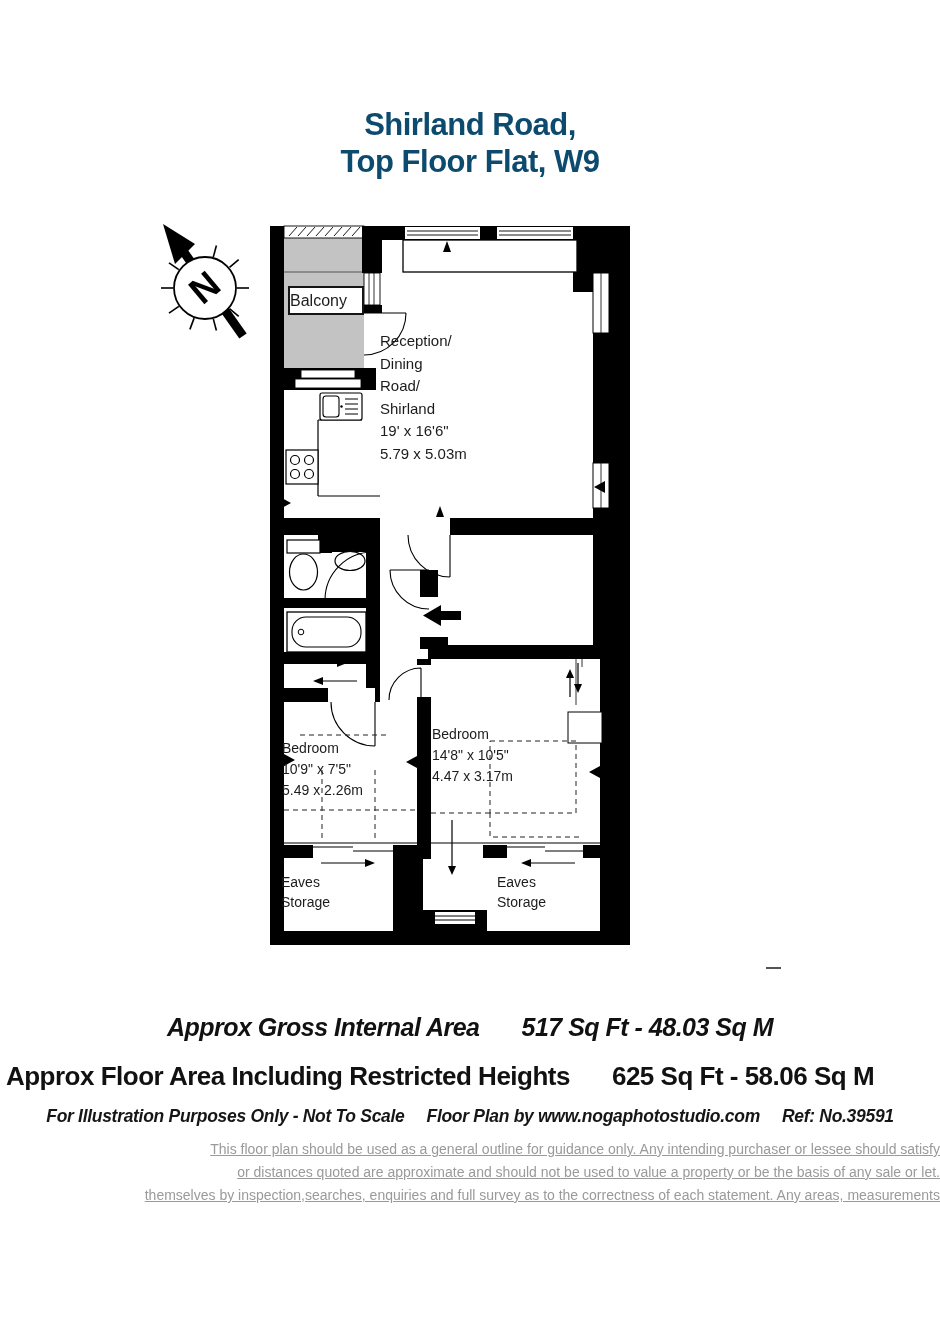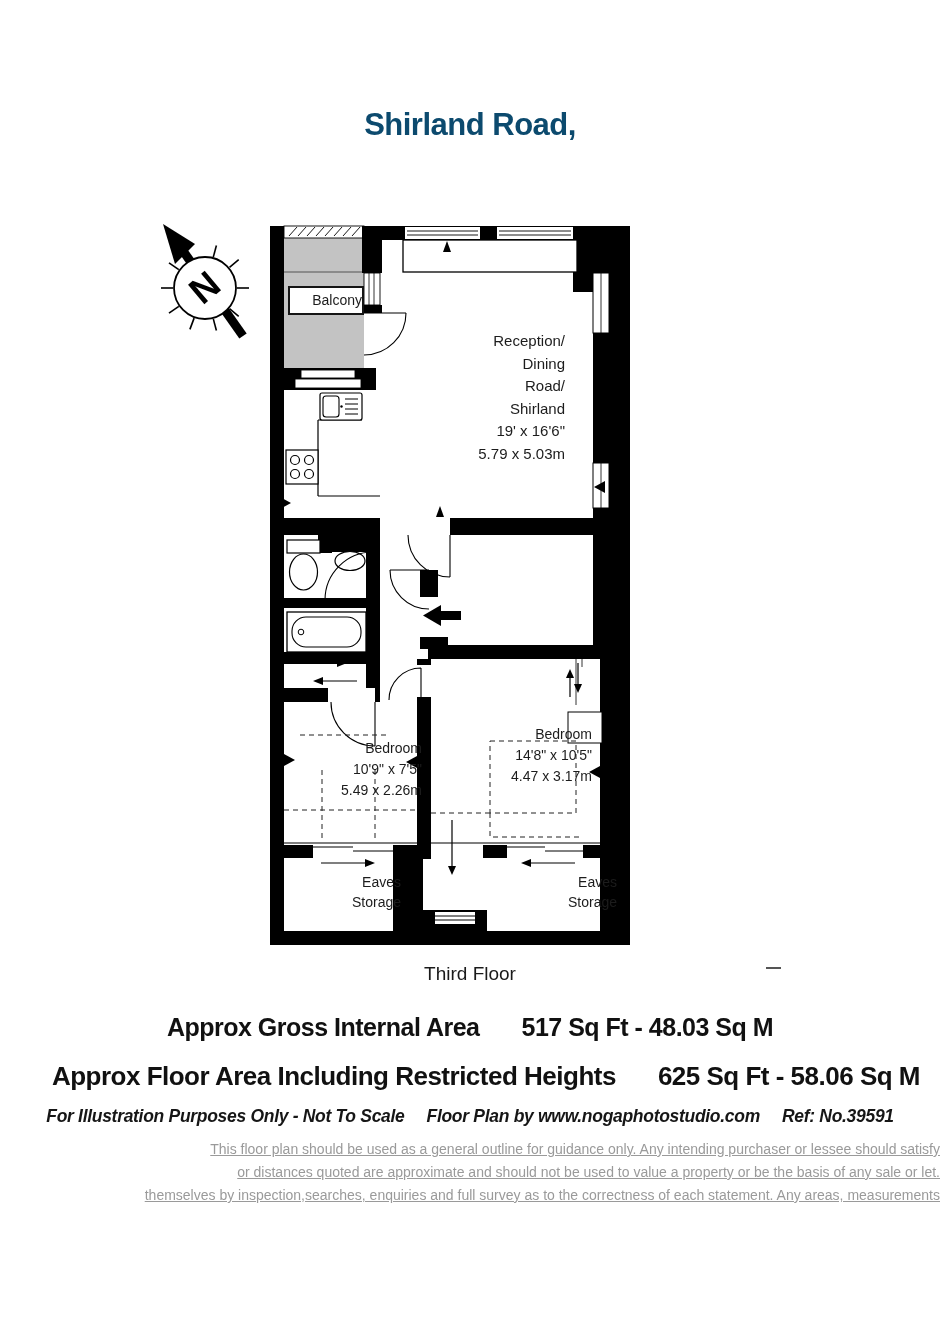--- a/index.html
+++ b/index.html
@@ -13,61 +13,62 @@
     font-family:"Liberation Sans", sans-serif;color:#111;
   }
   .title{
     position:absolute;left:0;top:106px;width:940px;text-align:center;
     font-size:31px;font-weight:bold;letter-spacing:-0.5px;line-height:37px;color:#0c4a6e;
   }
   .compass{position:absolute;left:145px;top:216px;}
   .plan{position:absolute;left:265px;top:220px;width:390px;height:730px;}
   .plan svg{position:absolute;left:0;top:0;}
   .balcony-fill{fill:var(--balcony);}
-  .plan-label{position:absolute;text-align:right;color:#1c1c1c;}
+  .plan-label{position:absolute;text-align:left;color:#1c1c1c;}
   .balcony-box{
     position:absolute;left:23px;top:66px;width:72px;height:25px;background:#fff;
-    border:2px solid #151515;font-size:14px;line-height:25px;text-align:right;color:#1c1c1c;
+    border:2px solid #151515;font-size:16px;line-height:25px;text-align:left;color:#1c1c1c;
   }
   .reception-label{left:115px;top:110px;width:185px;font-size:15px;line-height:22.5px;}
   .bedroom-left-label{left:17px;top:518px;width:140px;font-size:14px;line-height:21px;}
   .bedroom-right-label{left:167px;top:504px;width:160px;font-size:14px;line-height:21px;}
   .eaves-left-label{left:16px;top:652px;width:120px;font-size:14px;line-height:20px;}
   .eaves-right-label{left:232px;top:652px;width:120px;font-size:14px;line-height:20px;}
   .floor-label{
     position:absolute;left:0;top:963px;width:940px;text-align:center;
     font-size:19px;color:#1a1a1a;
   }
   .tiny-dash{position:absolute;left:766px;top:967px;width:15px;height:2px;background:#555;}
   .area-line1{
     position:absolute;left:0;top:1013px;width:940px;text-align:center;
-    font-size:25px;font-weight:bold;letter-spacing:-0.5px;color:#111;
+    font-size:25px;font-weight:bold;letter-spacing:-0.5px;color:#111;font-style:italic;
   }
   .area-line2{
-    position:absolute;left:0;top:1061px;width:880px;text-align:right;
-    font-size:26px;font-weight:bold;letter-spacing:-0.5px;color:#111;padding-left:40px;
+    position:absolute;left:0;top:1061px;width:880px;text-align:center;
+    font-size:26px;font-weight:bold;letter-spacing:-0.5px;color:#111;
   }
   .gap-lg{display:inline-block;width:42px;}
   .gap-md{display:inline-block;width:22px;}
   .note-line{
     position:absolute;left:0;top:1106px;width:940px;text-align:center;
     font-size:17.5px;font-weight:bold;letter-spacing:-0.3px;color:#161616;font-style:italic;
   }
   .disclaimer{
     position:absolute;left:0;top:1138px;width:940px;text-align:right;
     font-size:14px;line-height:23px;color:var(--disc);white-space:nowrap;text-decoration:underline;
   }
 </style>
 </head>
 <body>
 
 <div class="page">
 
   <div class="title">
     <div>Shirland Road,</div>
+    <div>Top Floor Flat, W9</div>
   </div>
 
   <svg class="compass" width="120" height="132" viewBox="0 0 120 132">
     <line x1="98" y1="120" x2="36" y2="32" stroke="#000" stroke-width="9"></line>
     <polygon points="18,8 50,28 30,48" fill="#000"></polygon>
 
     <g stroke="#000" stroke-width="1.6">
       <line x1="92" y1="72" x2="104" y2="72"></line>
       <line x1="84.5" y1="51.4" x2="93.7" y2="43.7"></line>
       <line x1="68.3" y1="41.1" x2="71.4" y2="29.5"></line>
@@ -262,21 +263,20 @@
       <div>Eaves</div>
       <div>Storage</div>
     </div>
 
     <div class="plan-label eaves-right-label">
       <div>Eaves</div>
       <div>Storage</div>
     </div>
   </div>
 
-  <div class="floor-label">Third Floor</div>
   <div class="tiny-dash"></div>
 
   <div class="area-line1">
     <span>Approx Gross Internal Area</span><span class="gap-lg"></span><span>517 Sq Ft  -  48.03 Sq M</span>
   </div>
 
   <div class="area-line2">
     <span>Approx Floor Area Including Restricted Heights</span><span class="gap-lg"></span><span>625 Sq Ft  -  58.06 Sq M</span>
   </div>
 

